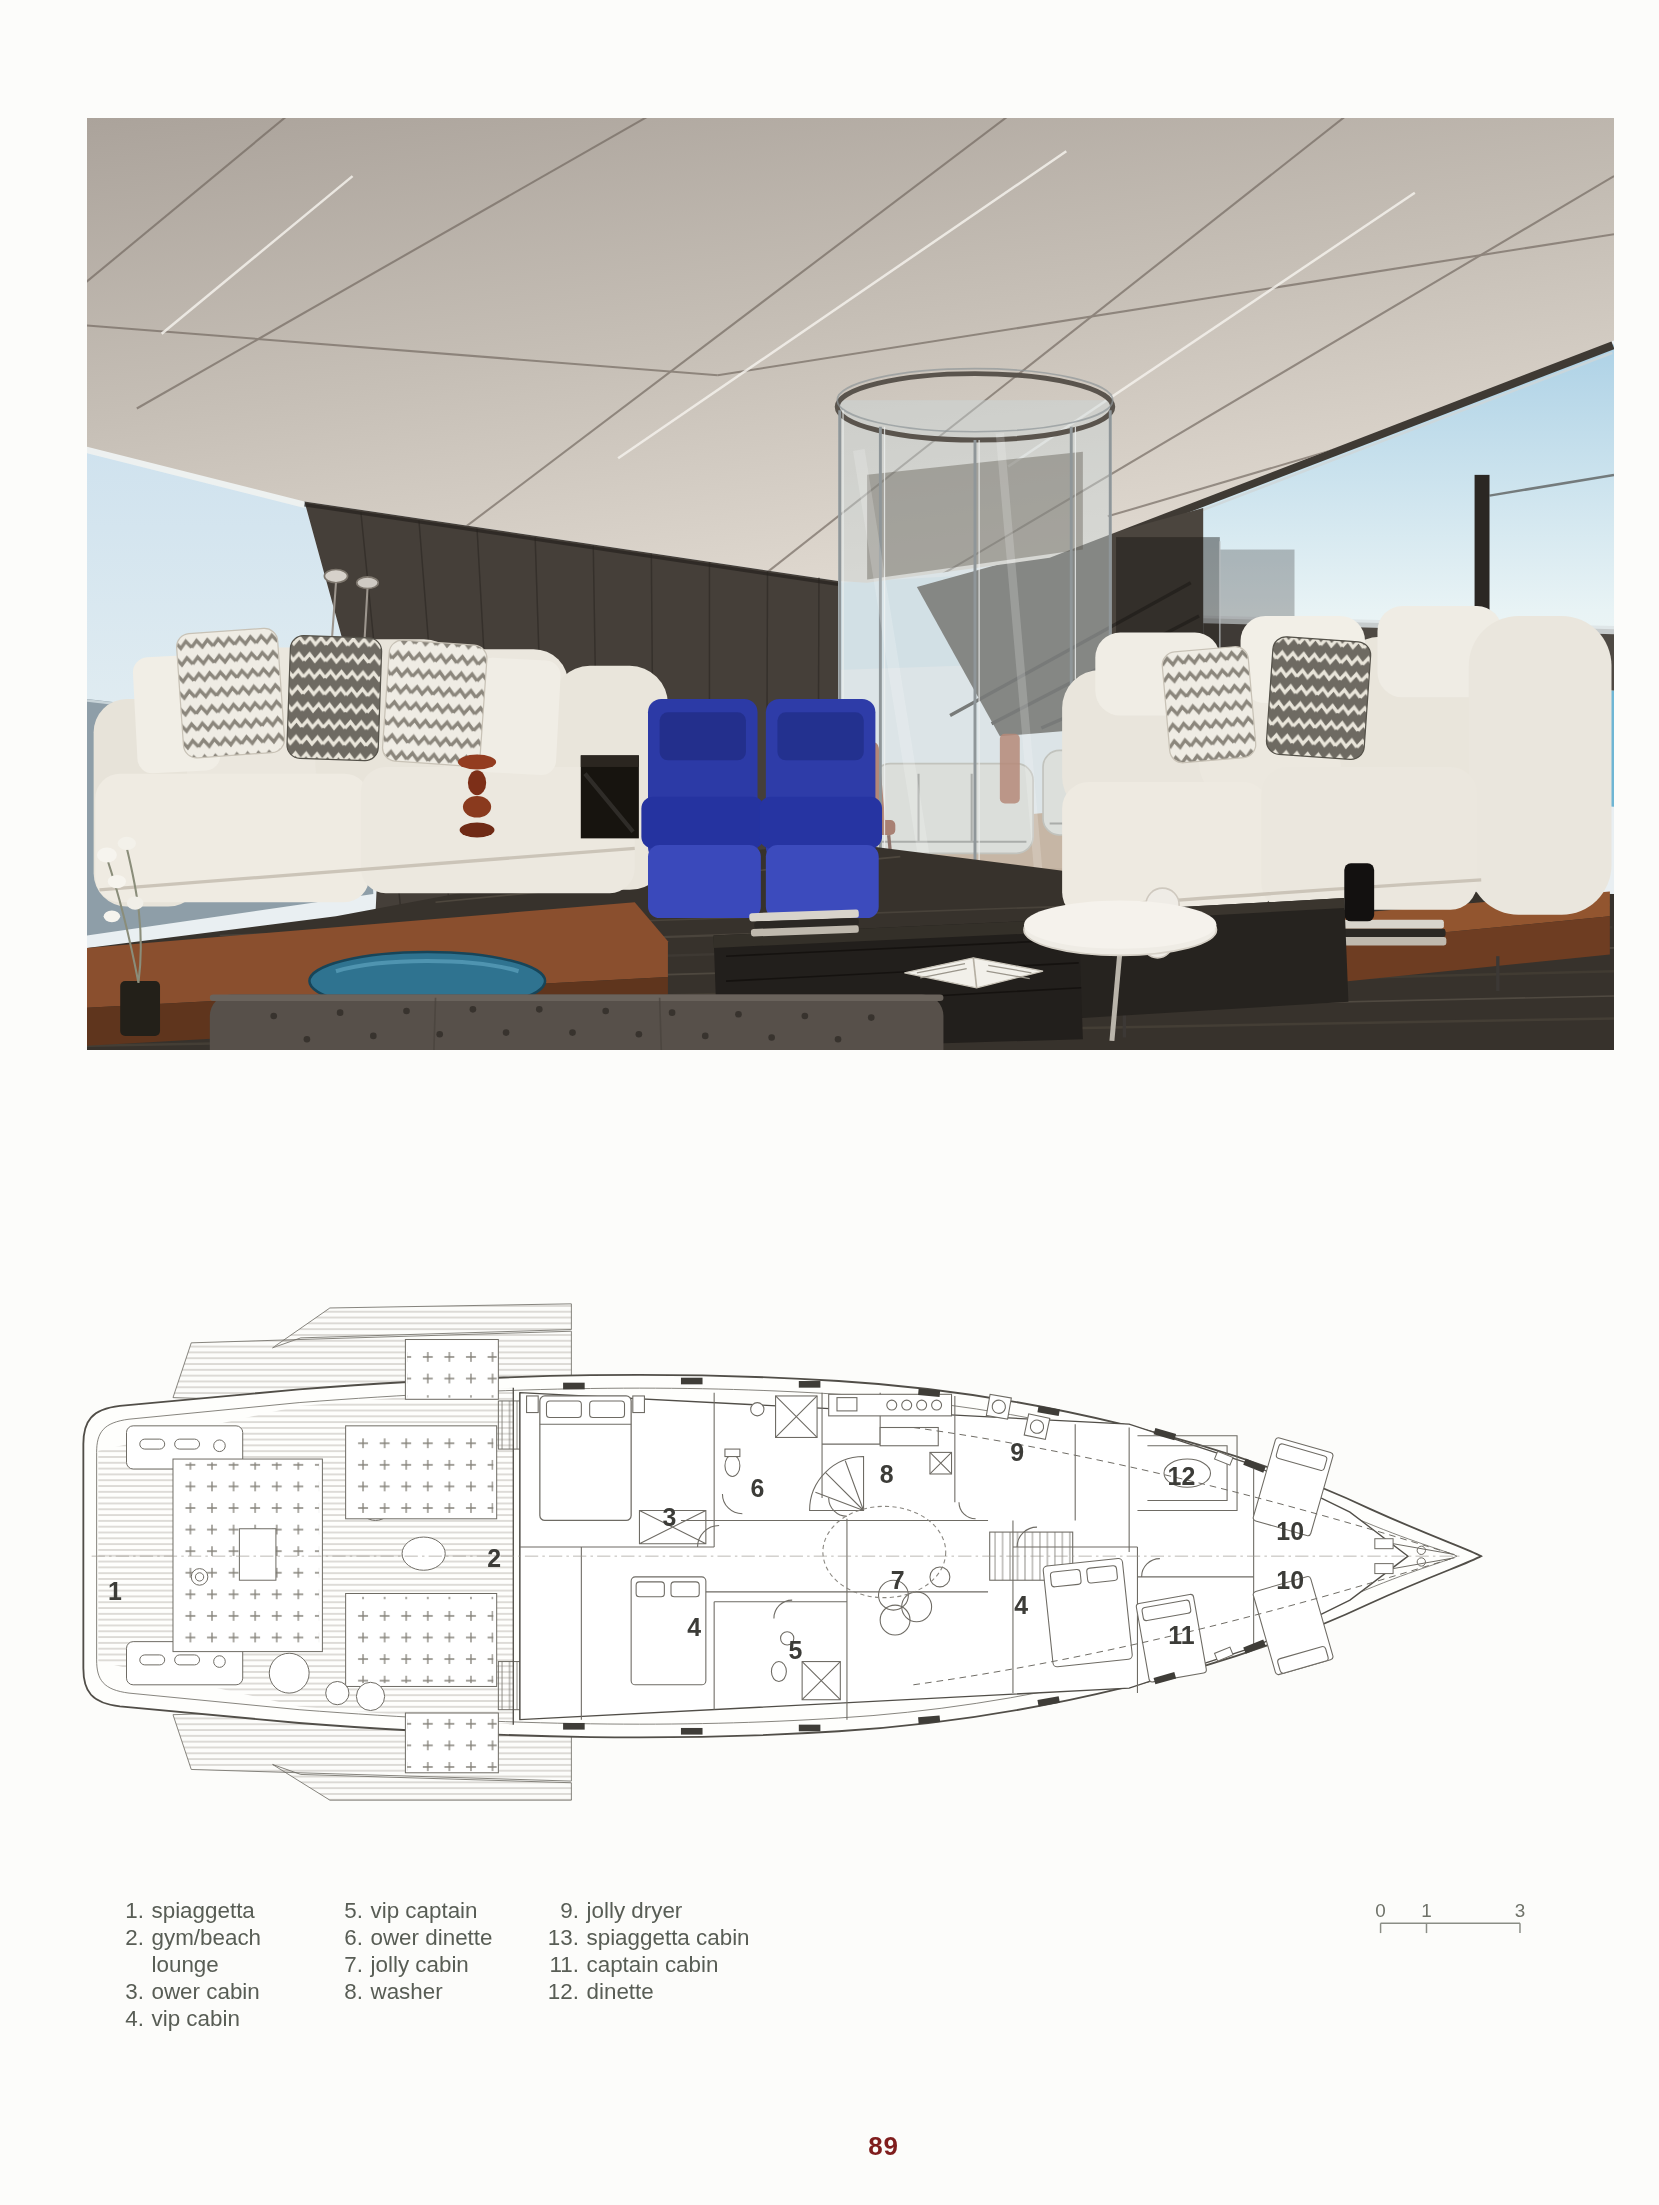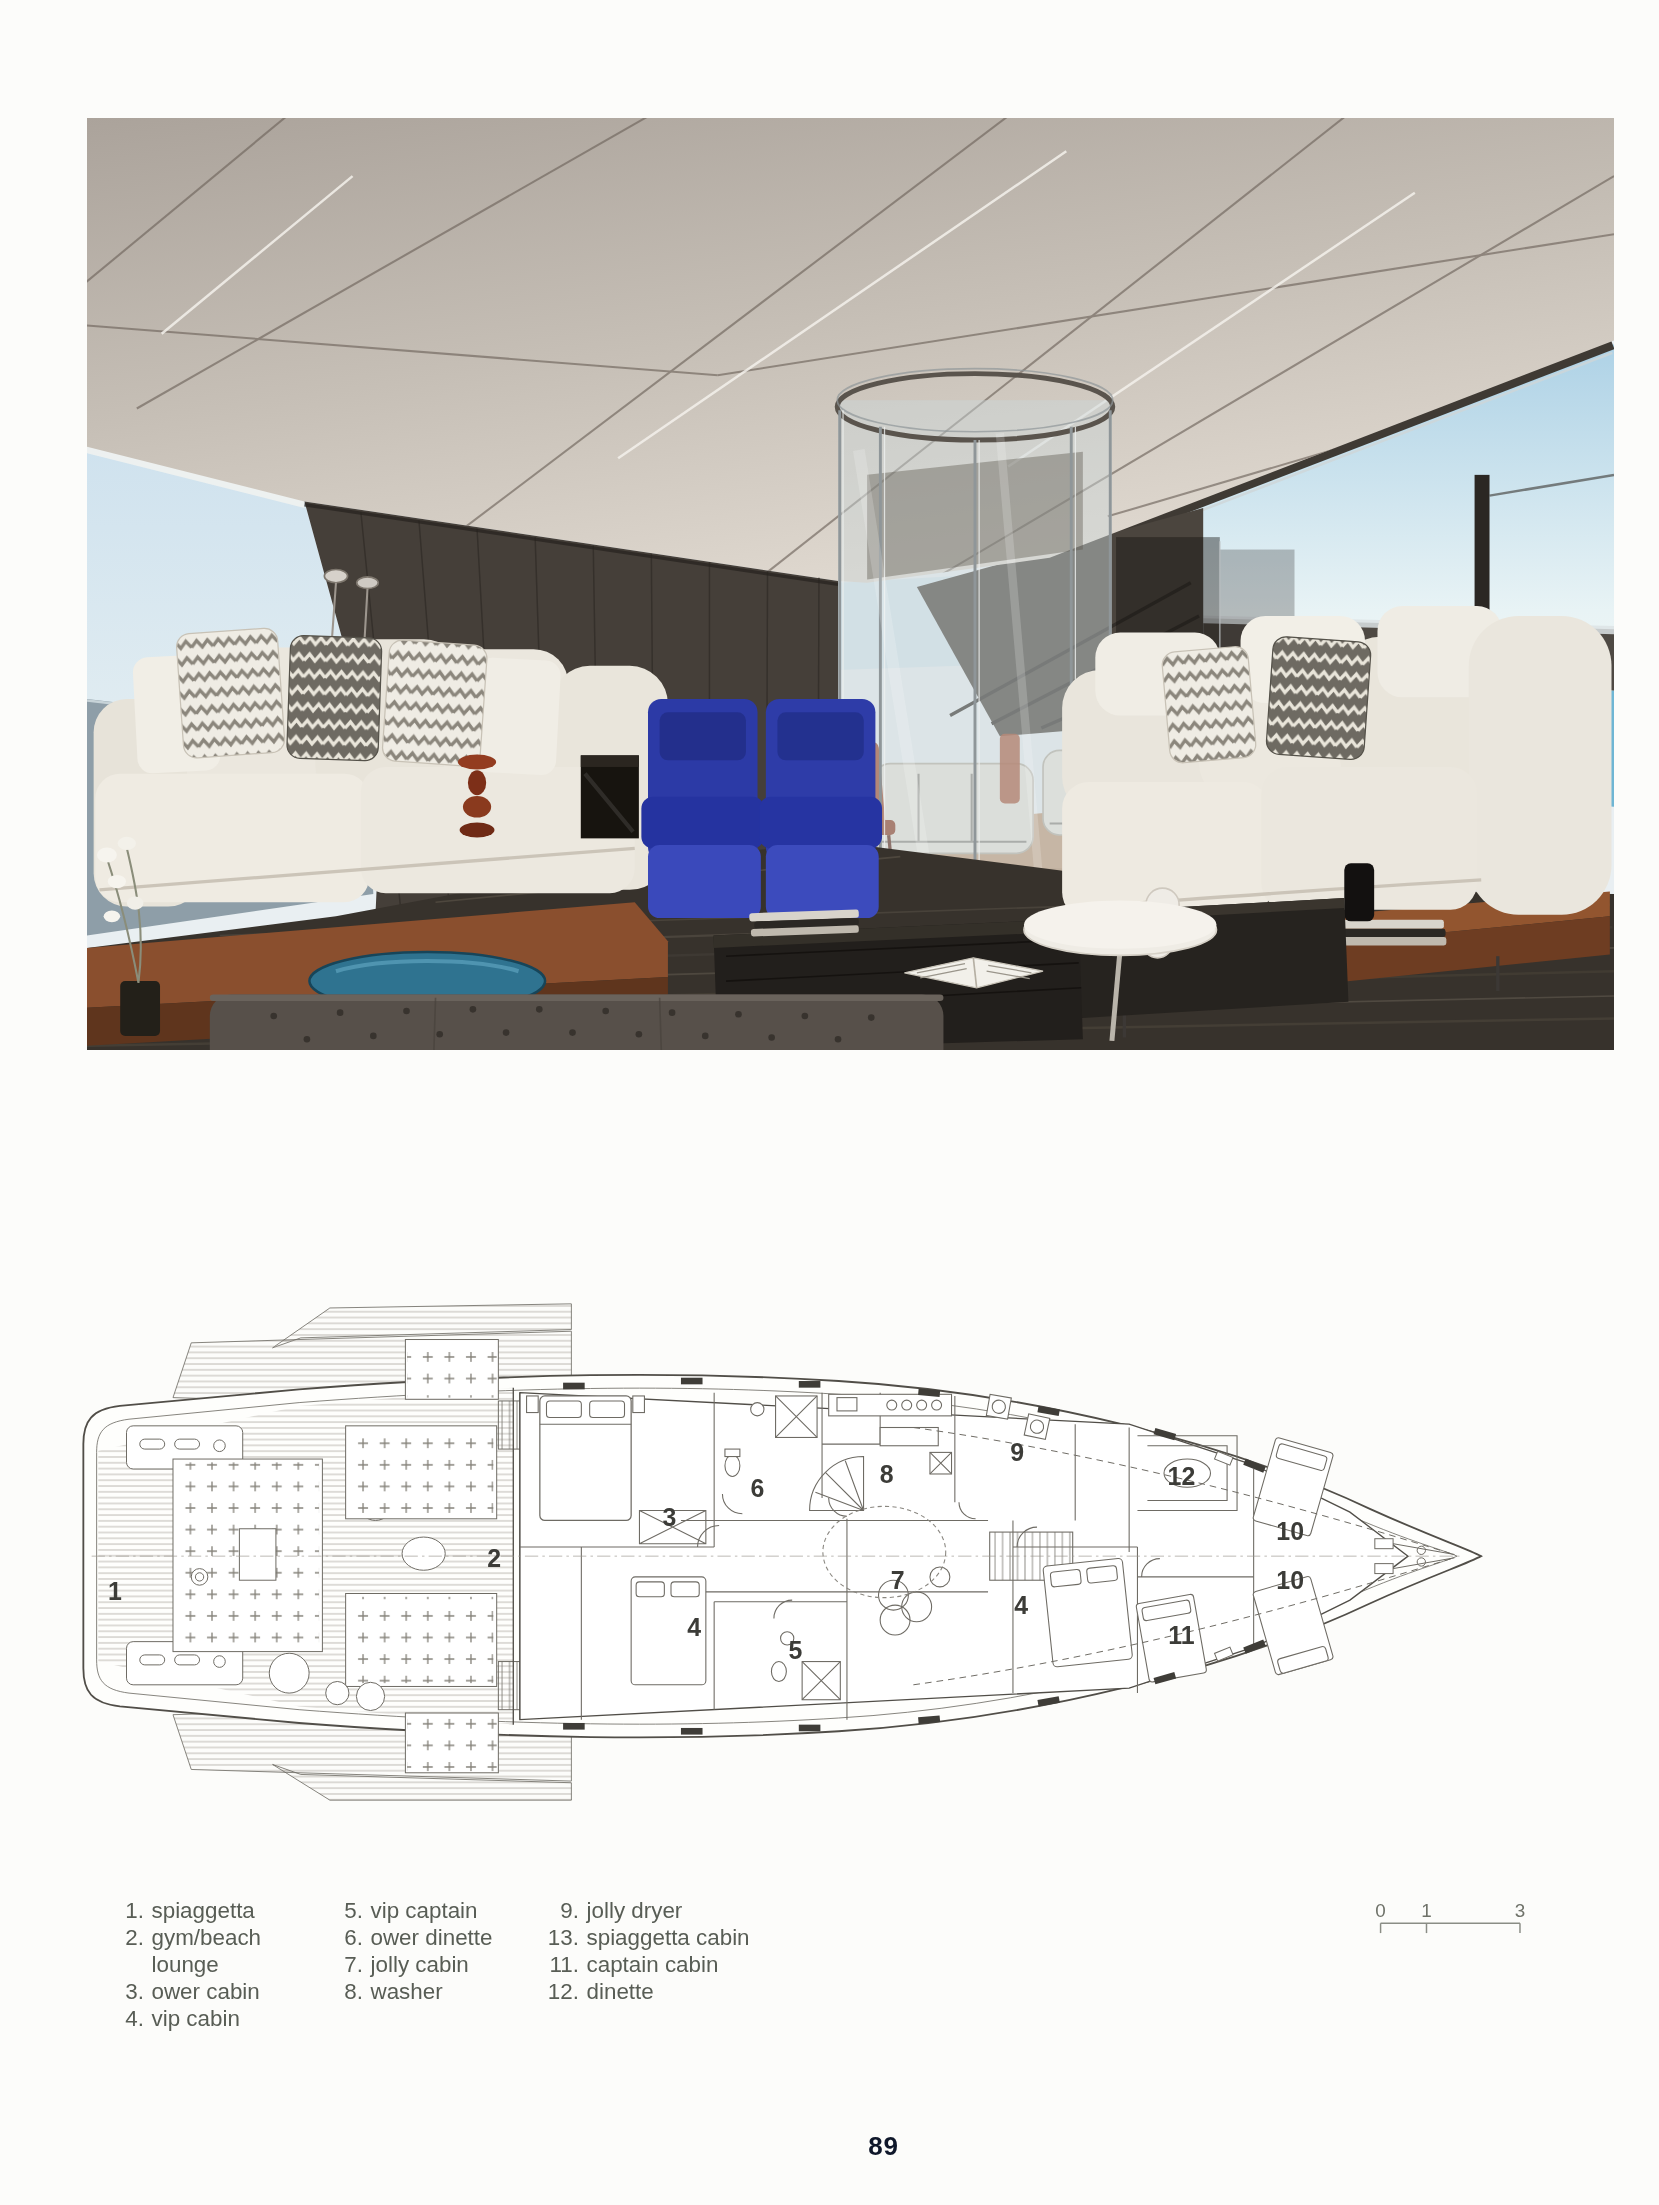--- a/index.html
+++ b/index.html
@@ -24,21 +24,21 @@
   .legend-col{position:absolute;top:0;}
   .legend-col.c1{left:0;width:224px;}
   .legend-col.c2{left:219px;width:216px;}
   .legend-col.c3{left:435px;width:274px;}
   .legend-item{display:flex;}
   .legend-item .num{width:38px;text-align:right;margin-right:7.5px;flex:none;}
   .legend-item .lab{flex:1;}
   .scalebar{position:absolute;left:1360px;top:1897px;width:174px;height:41px;}
   .pageno{
     position:absolute;left:838px;top:2131px;width:91px;
-    text-align:center;font-size:26px;font-weight:bold;color:#0f172a;
+    text-align:center;font-size:26px;font-weight:bold;color:#7f1d1d;
     letter-spacing:0.8px;
   }
   svg{display:block;}
 </style>
 </head>
 <body>
 
 <div class="page">
 
   <div class="photo">

